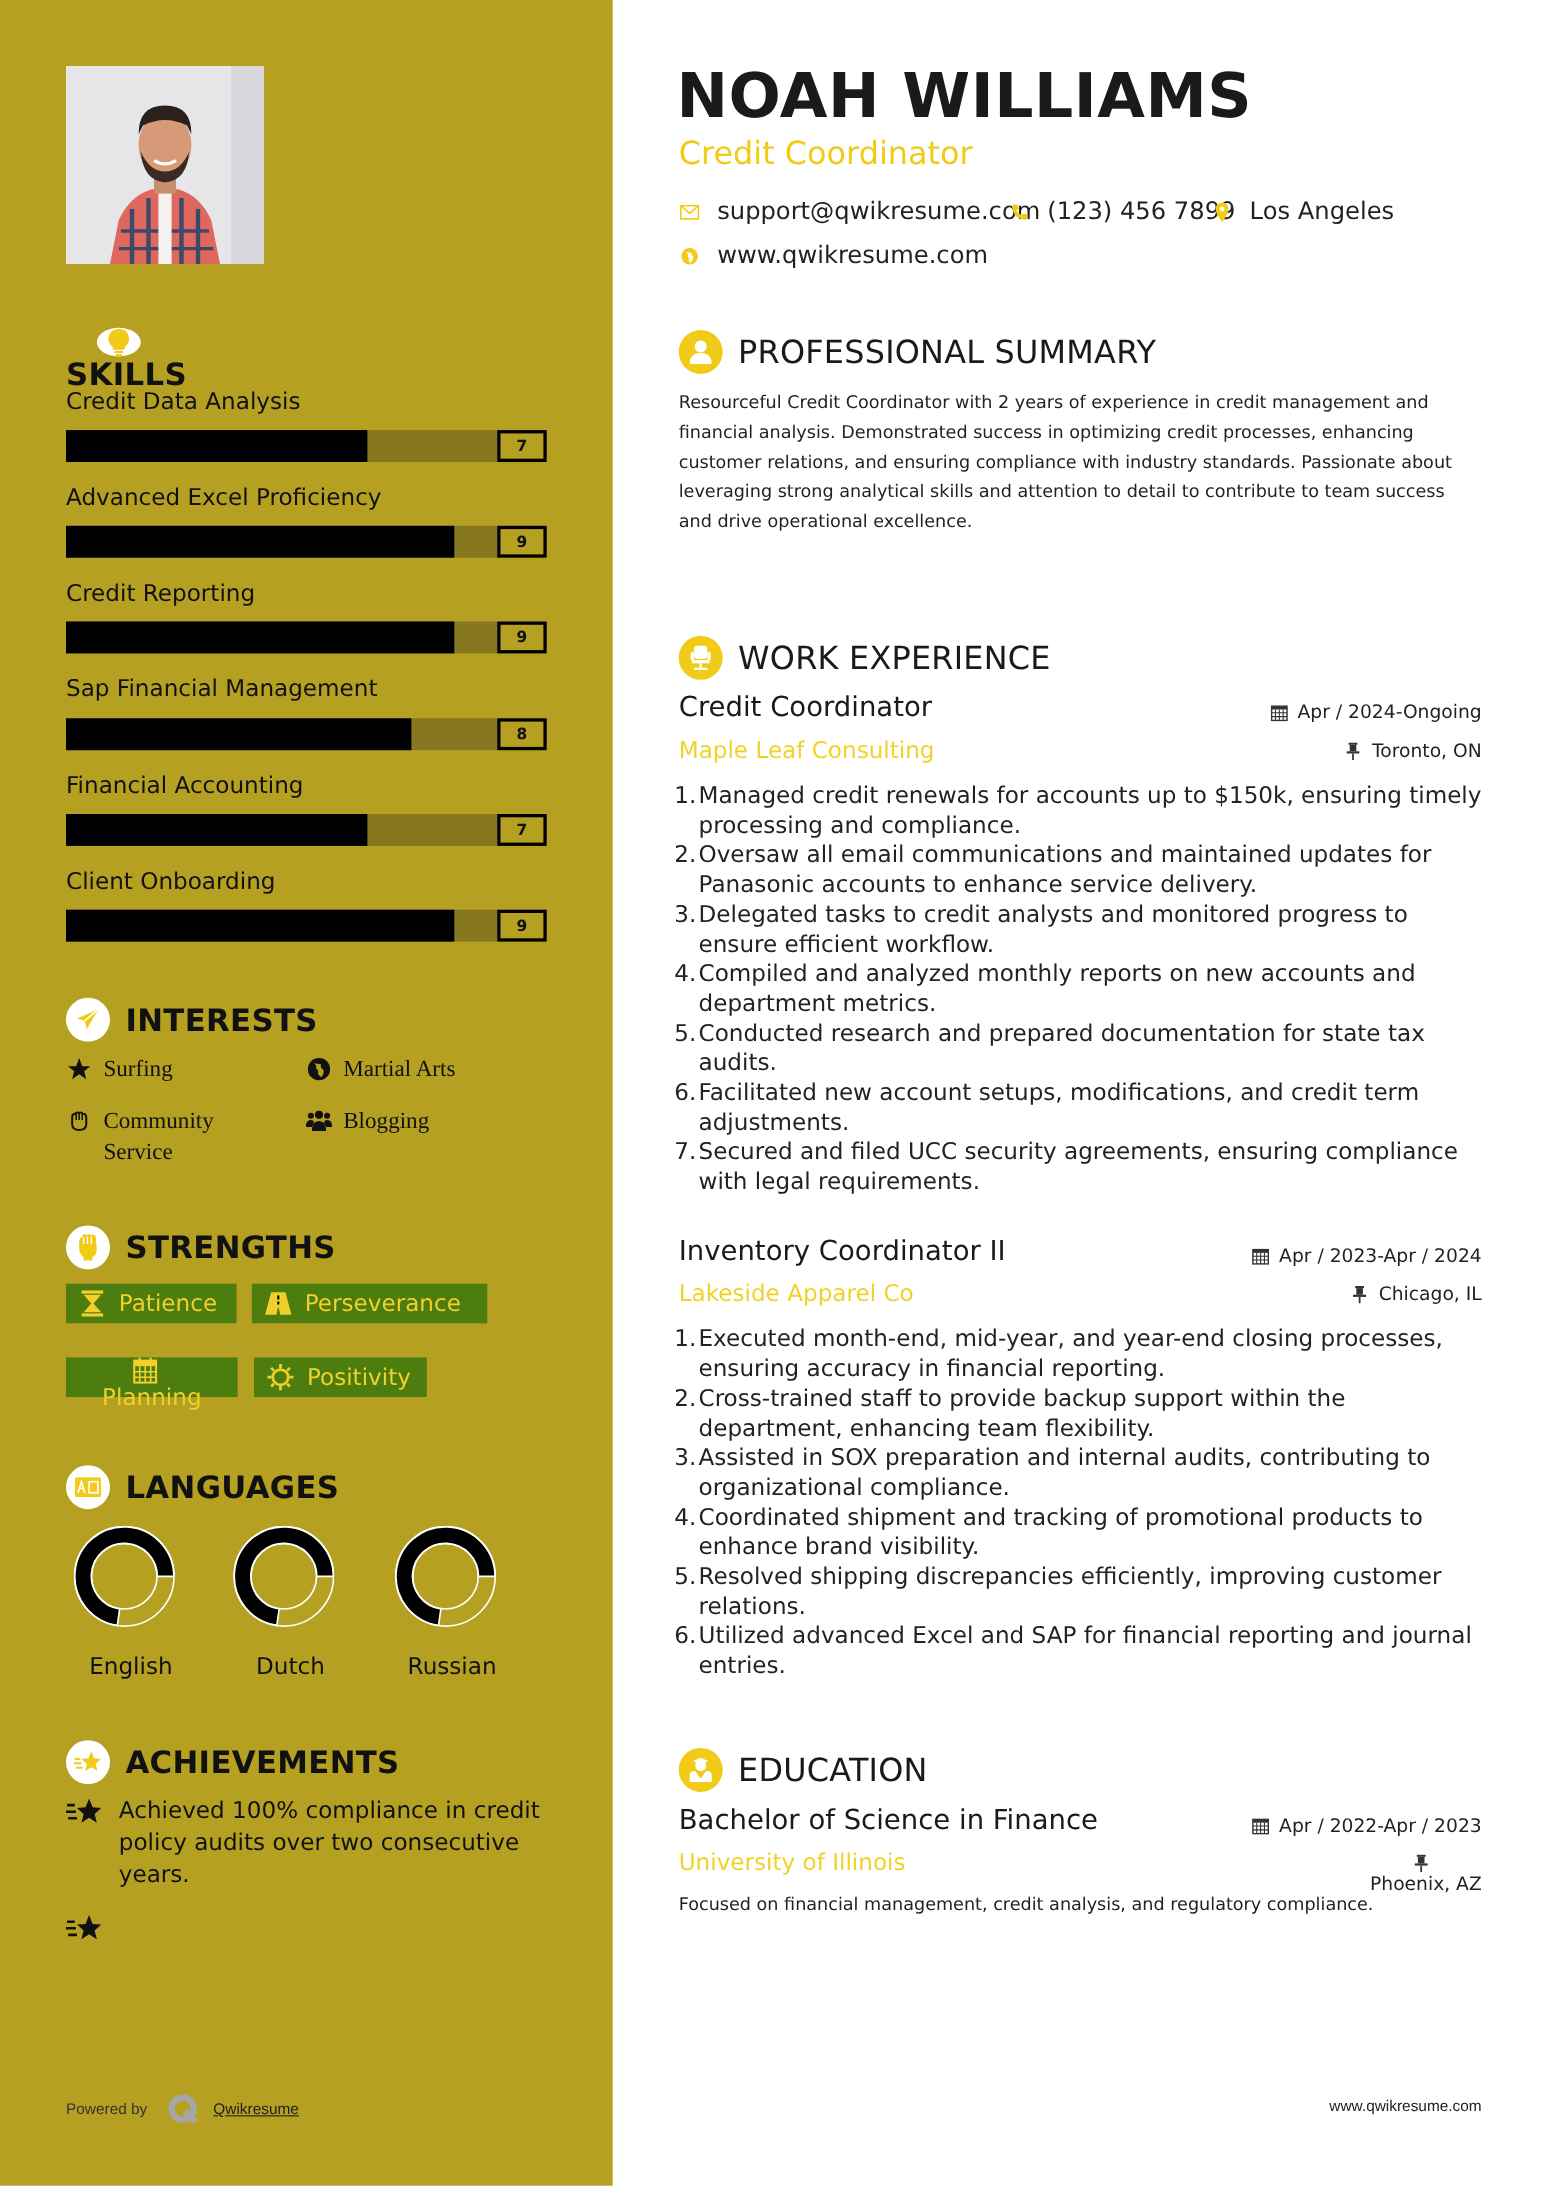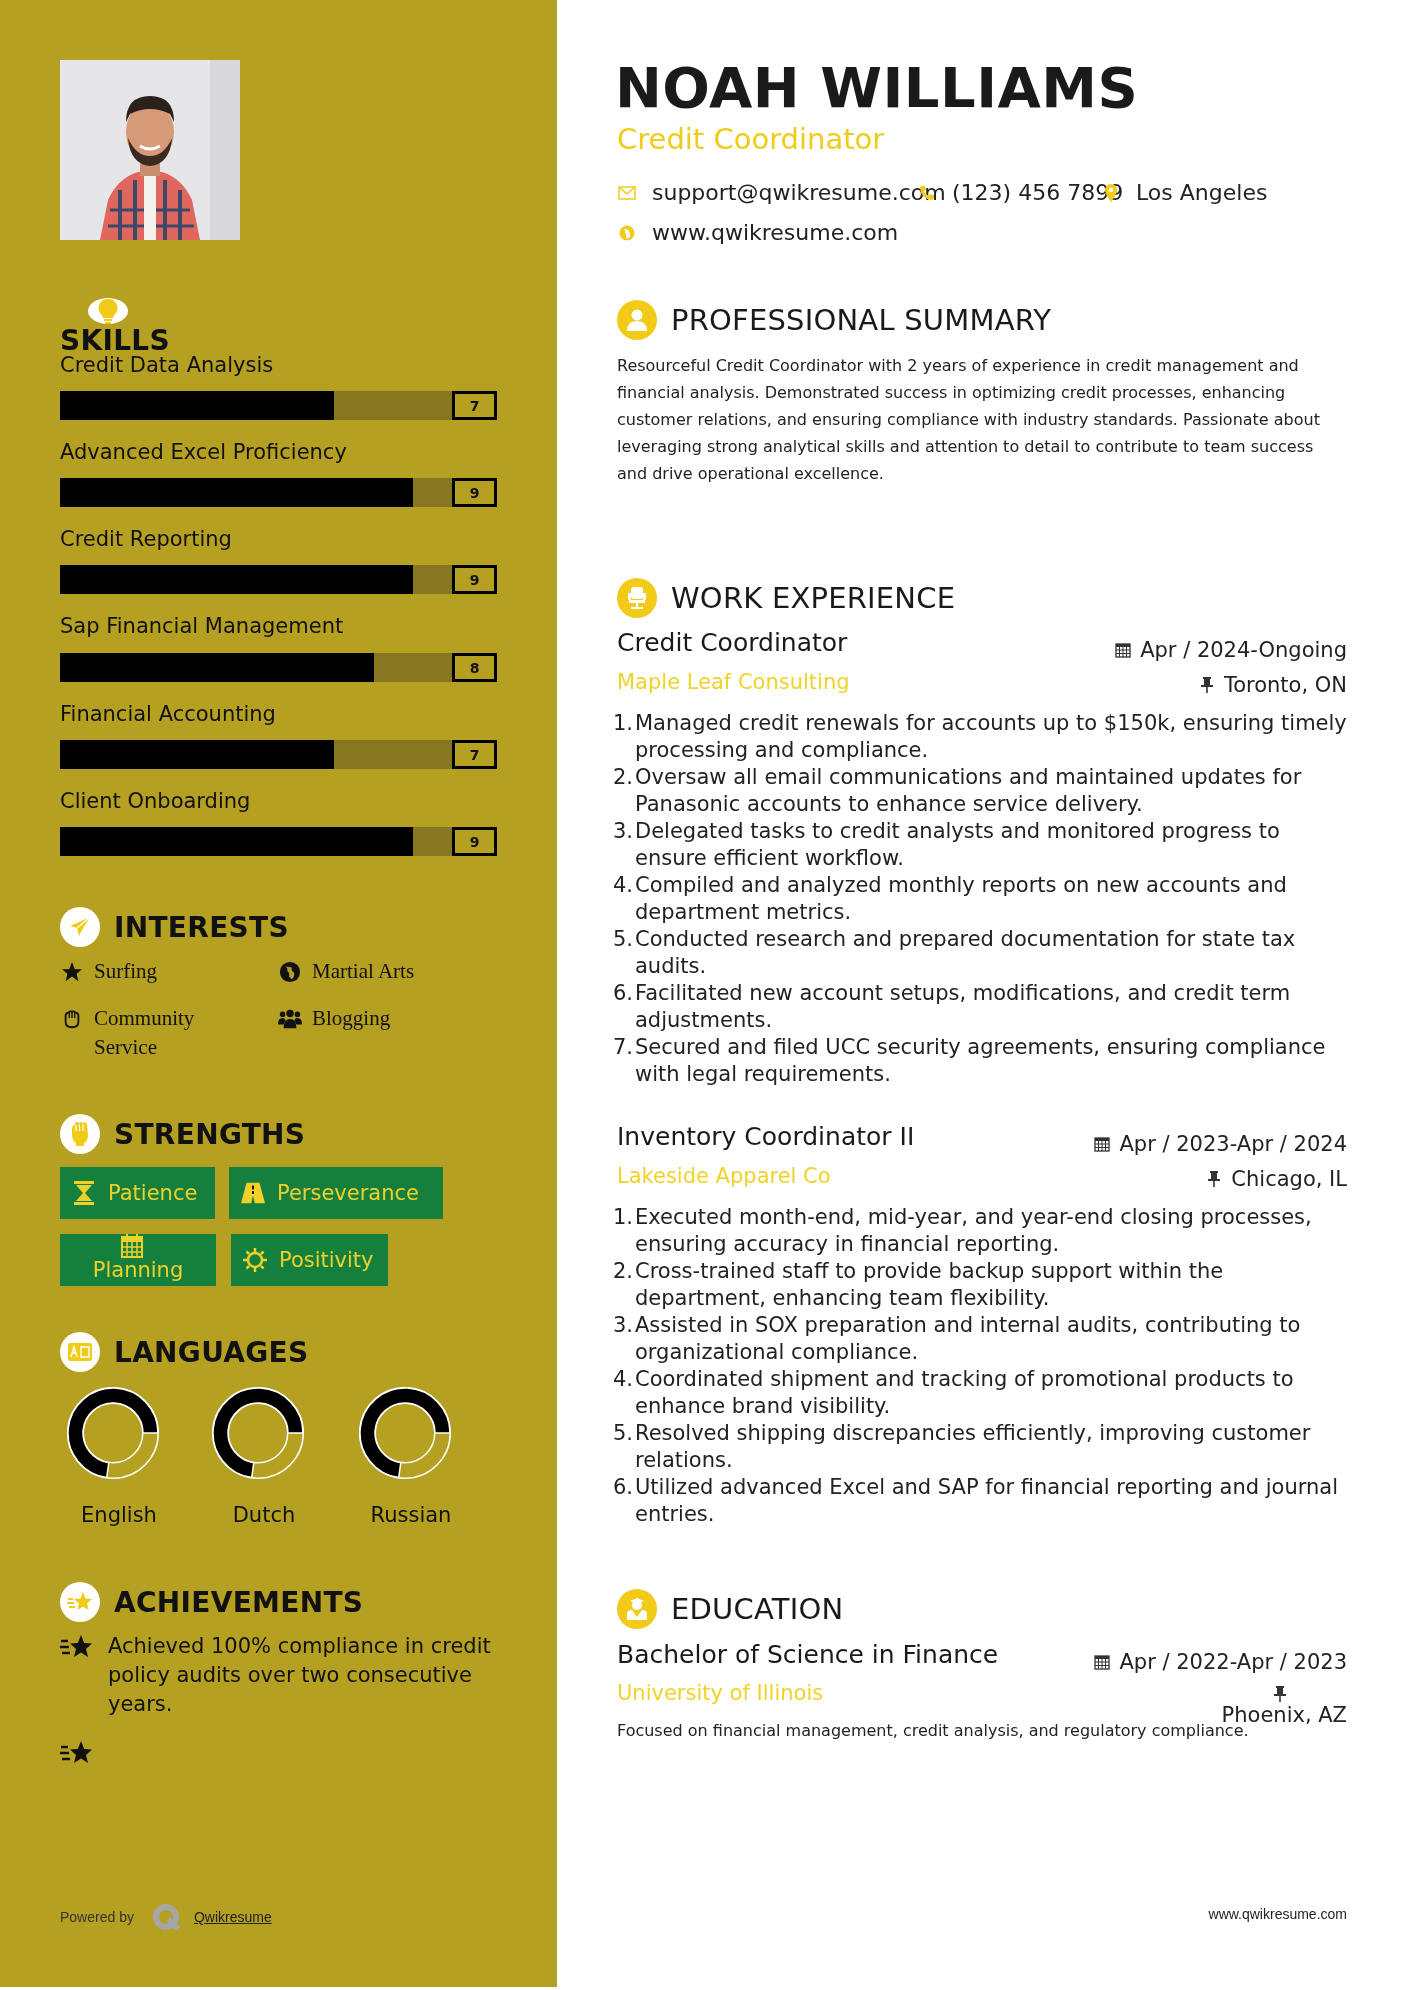--- a/index.html
+++ b/index.html
@@ -16,21 +16,21 @@
 
   .skill-label { position: absolute; left: 60px; font-family: "DejaVu Sans", sans-serif; font-size: 21px; color: #111; }
   .skill-bar { position: absolute; left: 60px; width: 437px; height: 29px; }
   .skill-track { position: absolute; left: 0; top: 0; width: 392px; height: 29px; background: #877720; }
   .skill-fill { position: absolute; left: 0; top: 0; height: 29px; background: #000; }
   .skill-box { position: absolute; left: 392px; top: 0; width: 45px; height: 29px; border: 3px solid #000; background: #B5A022; display: flex; align-items: center; justify-content: center; font-family: "DejaVu Sans", sans-serif; font-weight: bold; font-size: 14px; color: #111; }
 
   .interest { position: absolute; display: flex; align-items: flex-start; font-family: Liberation Serif, serif; font-size: 21px; color: #111; line-height: 29px; }
   .interest .ico { width: 24px; height: 29px; display: flex; align-items: center; justify-content: center; margin-right: 10px; }
 
-  .badge { position: absolute; height: 52px; background: #15803d; display: flex; align-items: center; padding: 0 12px; font-family: "DejaVu Sans", sans-serif; font-size: 21px; color: #F2D02A; }
+  .badge { position: absolute; height: 36px; background: #4d7c0f; display: flex; align-items: center; padding: 0 12px; font-family: "DejaVu Sans", sans-serif; font-size: 21px; color: #F2D02A; }
   .badge .ico { width: 24px; height: 24px; margin-right: 12px; display: flex; align-items: center; justify-content: center; }
   .lang-label { position: absolute; font-family: "DejaVu Sans", sans-serif; font-size: 21px; color: #111; text-align: center; width: 140px; }
 
   .ach { position: absolute; left: 60px; width: 440px; display: flex; align-items: flex-start; }
   .ach .ico { width: 34px; height: 30px; margin-right: 14px; flex: none; }
   .ach .txt { font-family: "DejaVu Sans", sans-serif; font-size: 21px; line-height: 29px; color: #111; }
 
   .powered { position: absolute; left: 60px; top: 1903px; display: flex; align-items: center; font-family: "Liberation Sans", sans-serif; font-size: 14px; color: #333; }
   .powered .logo { width: 28px; height: 28px; margin: 0 14px 0 18px; }
   .powered a { color: #222; text-decoration: underline; font-size: 14px; }
@@ -41,21 +41,21 @@
   .contact { position: absolute; display: flex; align-items: center; font-family: "DejaVu Sans", sans-serif; font-size: 22px; color: #222; }
   .contact .ico { width: 20px; height: 20px; margin-right: 15px; display: flex; align-items: center; justify-content: center; }
 
   .m-head { position: absolute; left: 617px; display: flex; align-items: center; height: 44px; }
   .m-icon { width: 40px; height: 40px; border-radius: 50%; background: #F2CB18; display: flex; align-items: center; justify-content: center; margin-right: 14px; }
   .m-title { font-family: "DejaVu Sans", sans-serif; font-size: 29px; color: #1a1a1a; letter-spacing: 0.2px; }
 
   .para { position: absolute; left: 617px; width: 730px; font-family: "DejaVu Sans", sans-serif; font-size: 16px; line-height: 27px; color: #222; }
   .job-title { position: absolute; left: 617px; font-family: "DejaVu Sans", sans-serif; font-size: 25px; color: #1a1a1a; }
   .company { position: absolute; left: 617px; font-family: "DejaVu Sans", sans-serif; font-size: 21px; color: #F0D228; }
-  .meta { position: absolute; right: 60px; display: flex; align-items: center; font-family: "DejaVu Sans", sans-serif; font-size: 21px; color: #222; }
+  .meta { position: absolute; right: 60px; display: flex; align-items: center; font-family: "DejaVu Sans", sans-serif; font-size: 17px; color: #222; }
   .meta .ico { width: 18px; height: 18px; margin-right: 8px; display: flex; align-items: center; justify-content: center; }
   .bullets { position: absolute; left: 609px; width: 740px; list-style: none; font-family: "DejaVu Sans", sans-serif; font-size: 21px; line-height: 27px; color: #222; }
   .bullets li { display: flex; }
   .bullets li .num { width: 26px; flex: none; text-align: right; padding-right: 2px; }
 
   .footer-url { position: absolute; right: 60px; top: 1906px; font-family: "Liberation Sans", sans-serif; font-size: 14px; color: #222; }
 </style>
 </head>
 <body>
 

